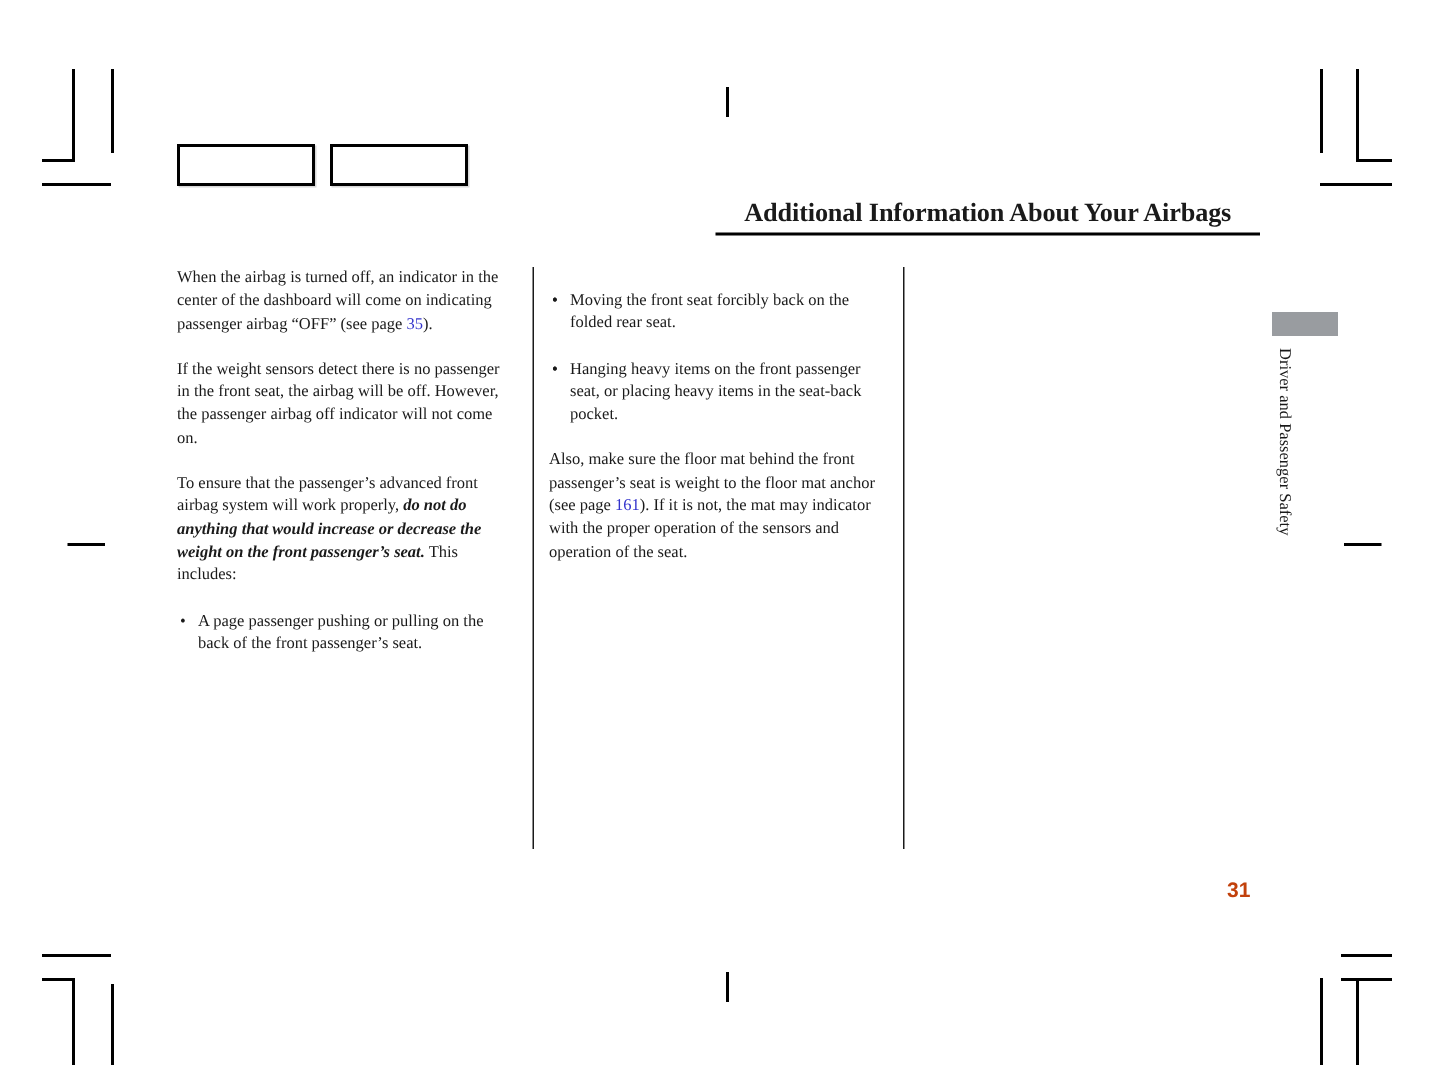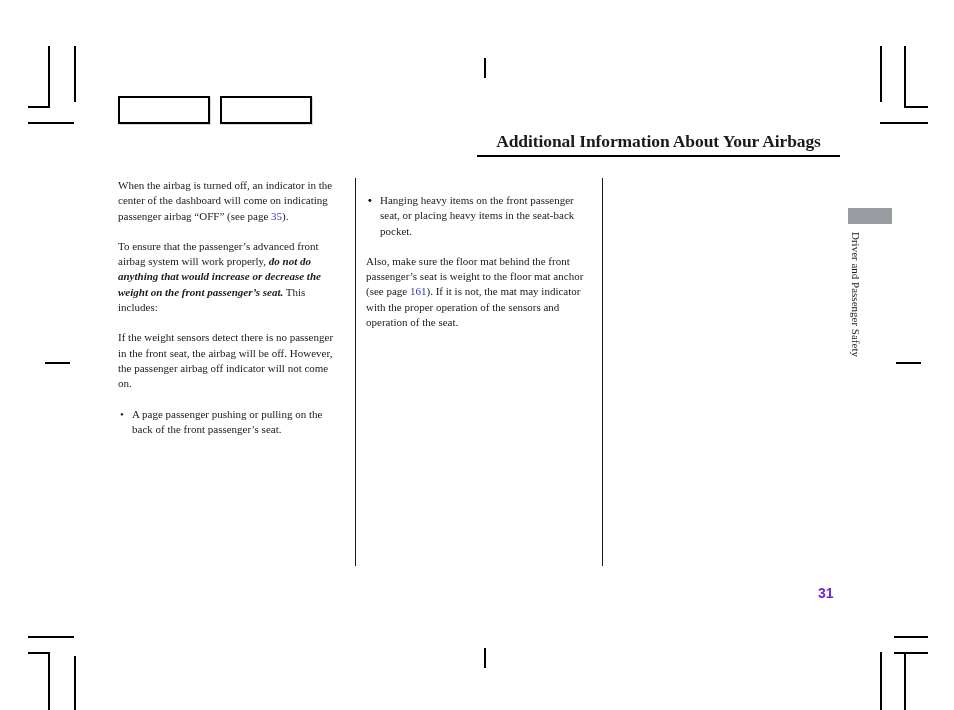--- a/index.html
+++ b/index.html
@@ -124,21 +124,21 @@
   }
 
   
   #page-number {
     position: absolute;
     left: 818px;
     top: 585px;
     font-family: "Liberation Sans", "DejaVu Sans", sans-serif;
     font-size: 14px;
     font-weight: bold;
-    color: #6d28d9;
+    color: #c2410c;
   }
 </style>
 </head>
 <body>
 
 <div class="mark mark-v" style="left:48px; top:46px; height:62px;"></div>
 <div class="mark mark-h" style="left:28px; top:106px; width:22px;"></div>
 <div class="mark mark-v" style="left:74px; top:46px; height:56px;"></div>
 <div class="mark mark-h" style="left:28px; top:122px; width:46px;"></div>
 
@@ -174,46 +174,47 @@
 
 <div class="col-rule" id="col-rule-1"></div>
 <div class="col-rule" id="col-rule-2"></div>
 
 <div class="column" id="column-left">
 
   <p class="para">
     <span>When the airbag is turned off, an indicator in the center of the dashboard will come on indicating passenger airbag “OFF” (see page</span>
     <span class="xref">35</span><span>).</span>
   </p>
+
+  <p class="para">If the weight sensors detect there is no passenger in the front seat, the airbag will be off. However, the passenger airbag off indicator will not come on.</p>
 
   <p class="para">
     <span>To ensure that the passenger’s advanced front airbag system will work properly,</span>
     <span class="bold-italic">do not do anything that would increase or decrease the weight on the front passenger’s seat.</span>
     <span>This includes:</span>
   </p>
 
-  <p class="para">If the weight sensors detect there is no passenger in the front seat, the airbag will be off. However, the passenger airbag off indicator will not come on.</p>
-
   <ul class="bullets">
     <li>
       <span class="bullet-dot">•</span>
       <span>A page passenger pushing or pulling on the back of the front passenger’s seat.</span>
     </li>
   </ul>
 
 </div>
 
 <div class="column" id="column-right">
 
   <ul class="bullets">
     <li>
       <span class="bullet-dot">•</span>
     </li>
     <li>
       <span class="bullet-dot">•</span>
+      <span>Moving the front seat forcibly back on the folded rear seat.</span>
     </li>
     <li>
       <span class="bullet-dot">•</span>
     </li>
     <li>
       <span class="bullet-dot">•</span>
       <span>Hanging heavy items on the front passenger seat, or placing heavy items in the seat-back pocket.</span>
     </li>
   </ul>
 

